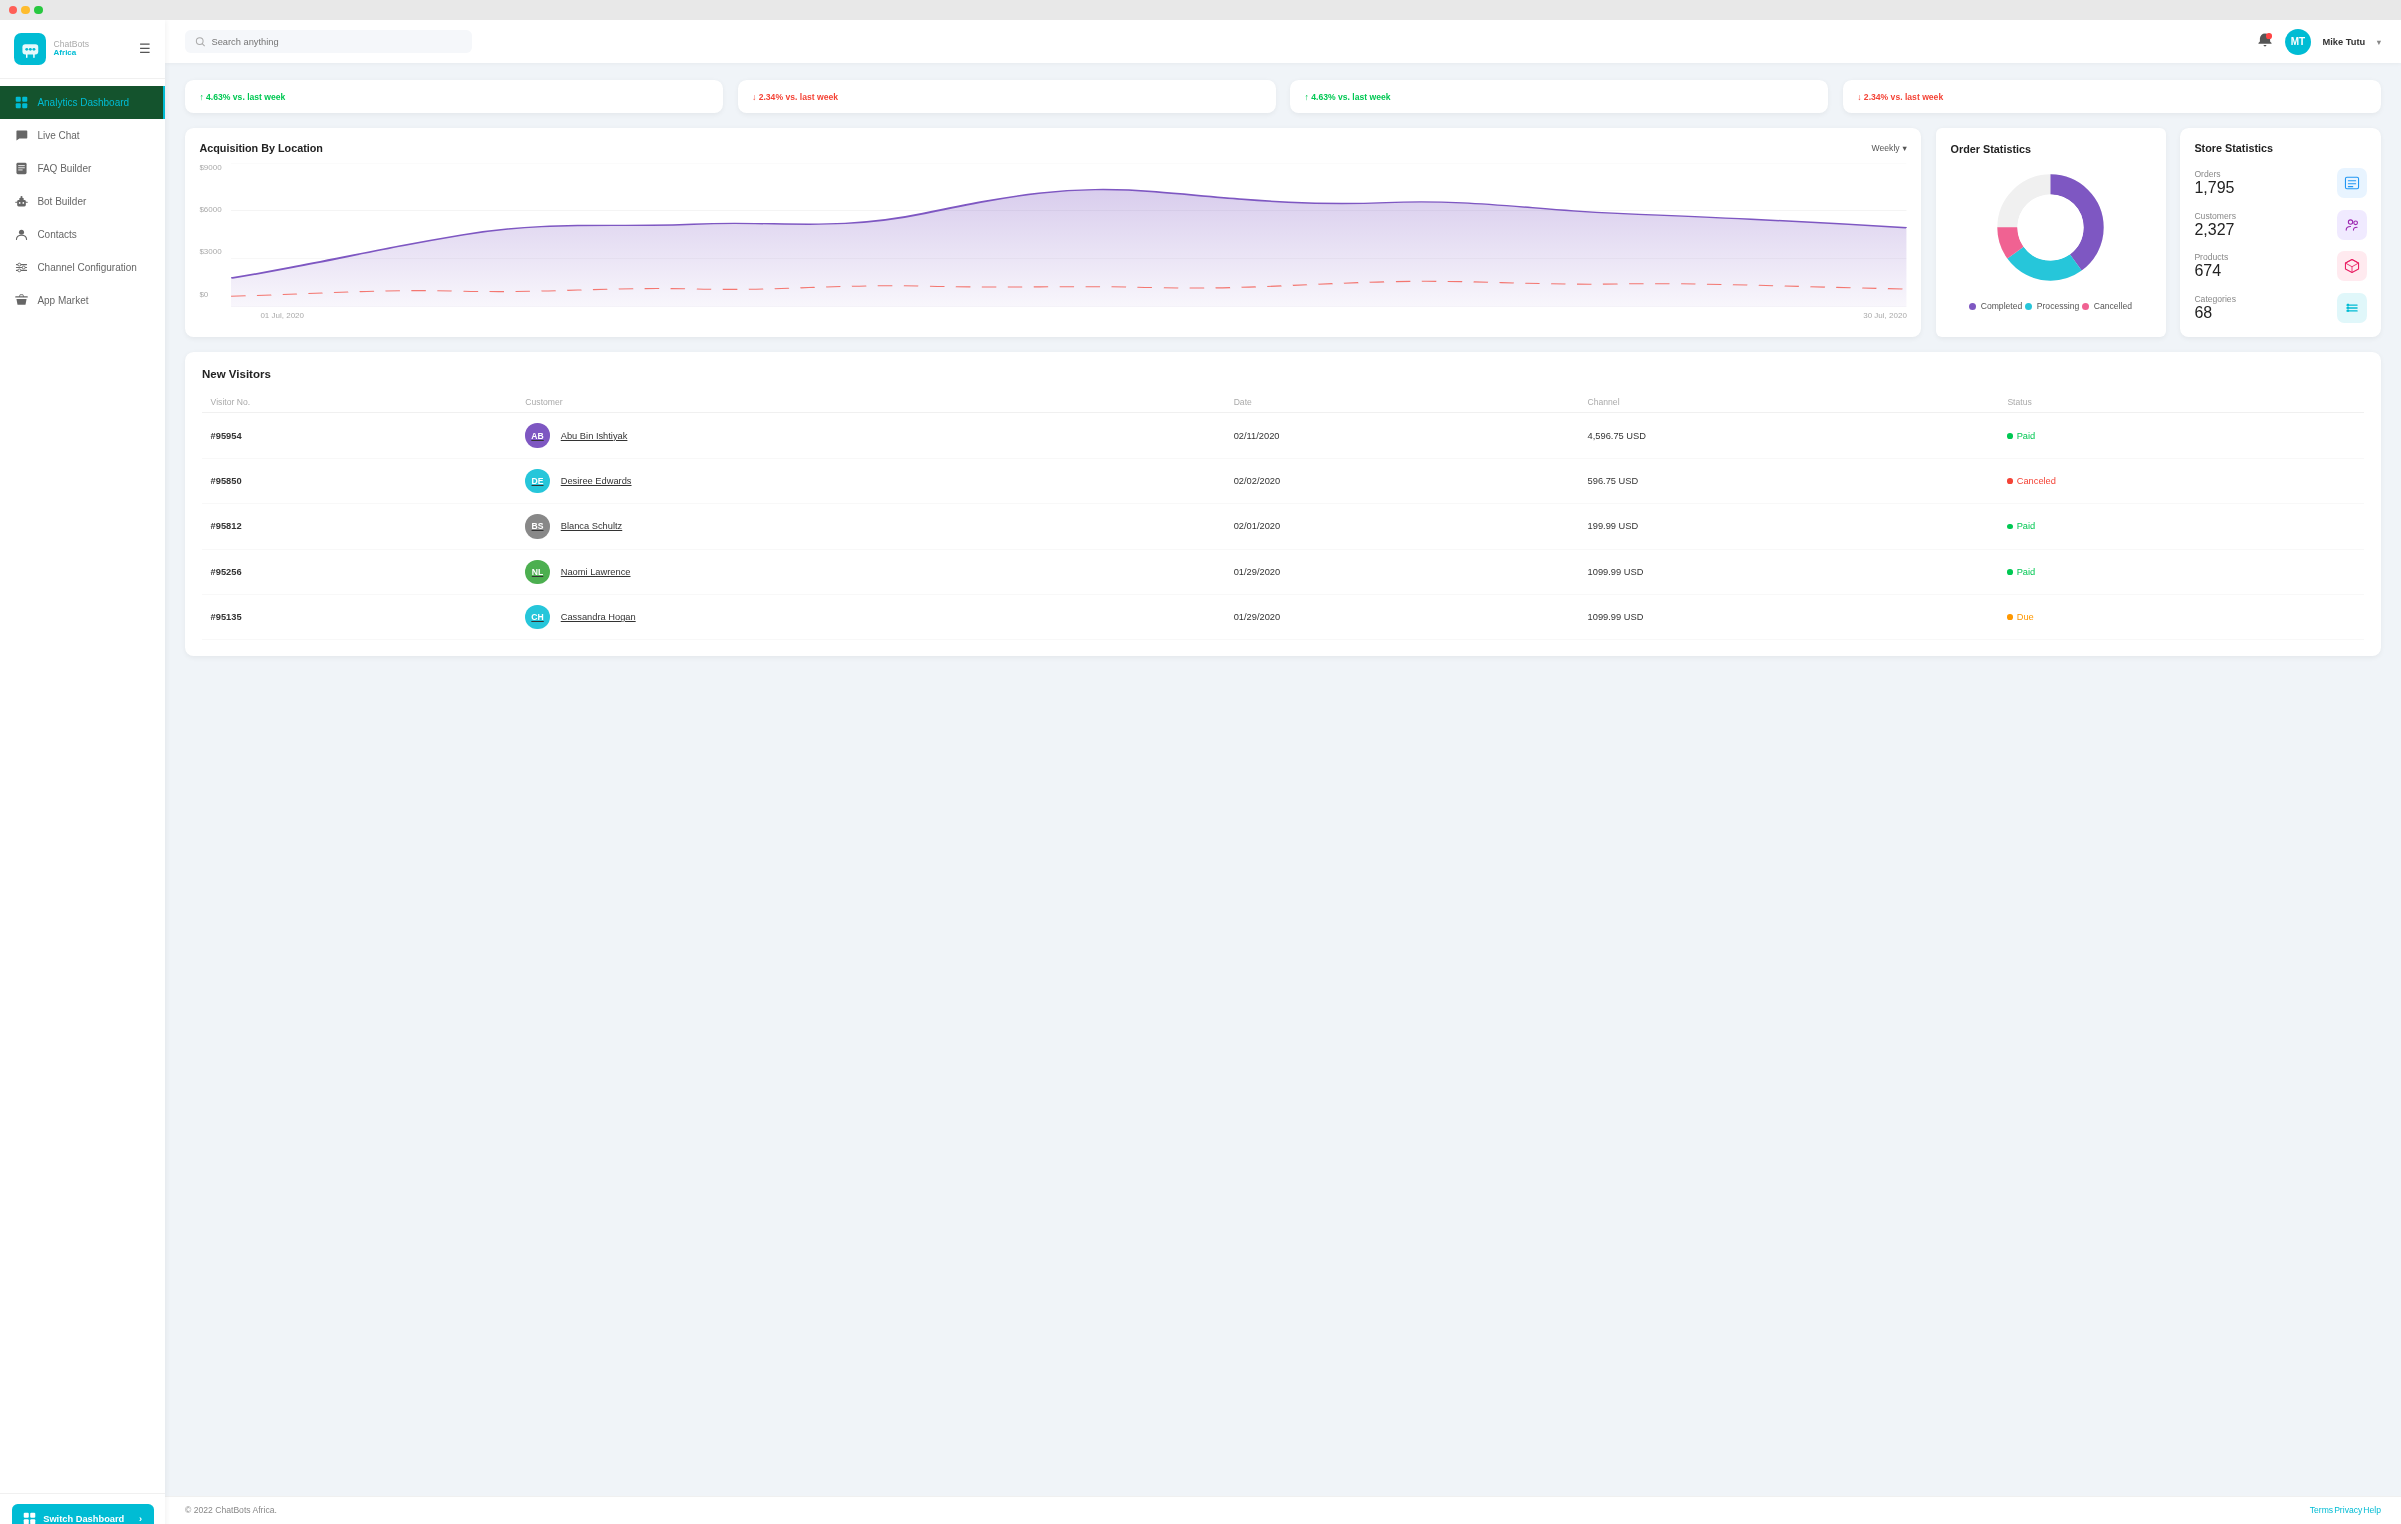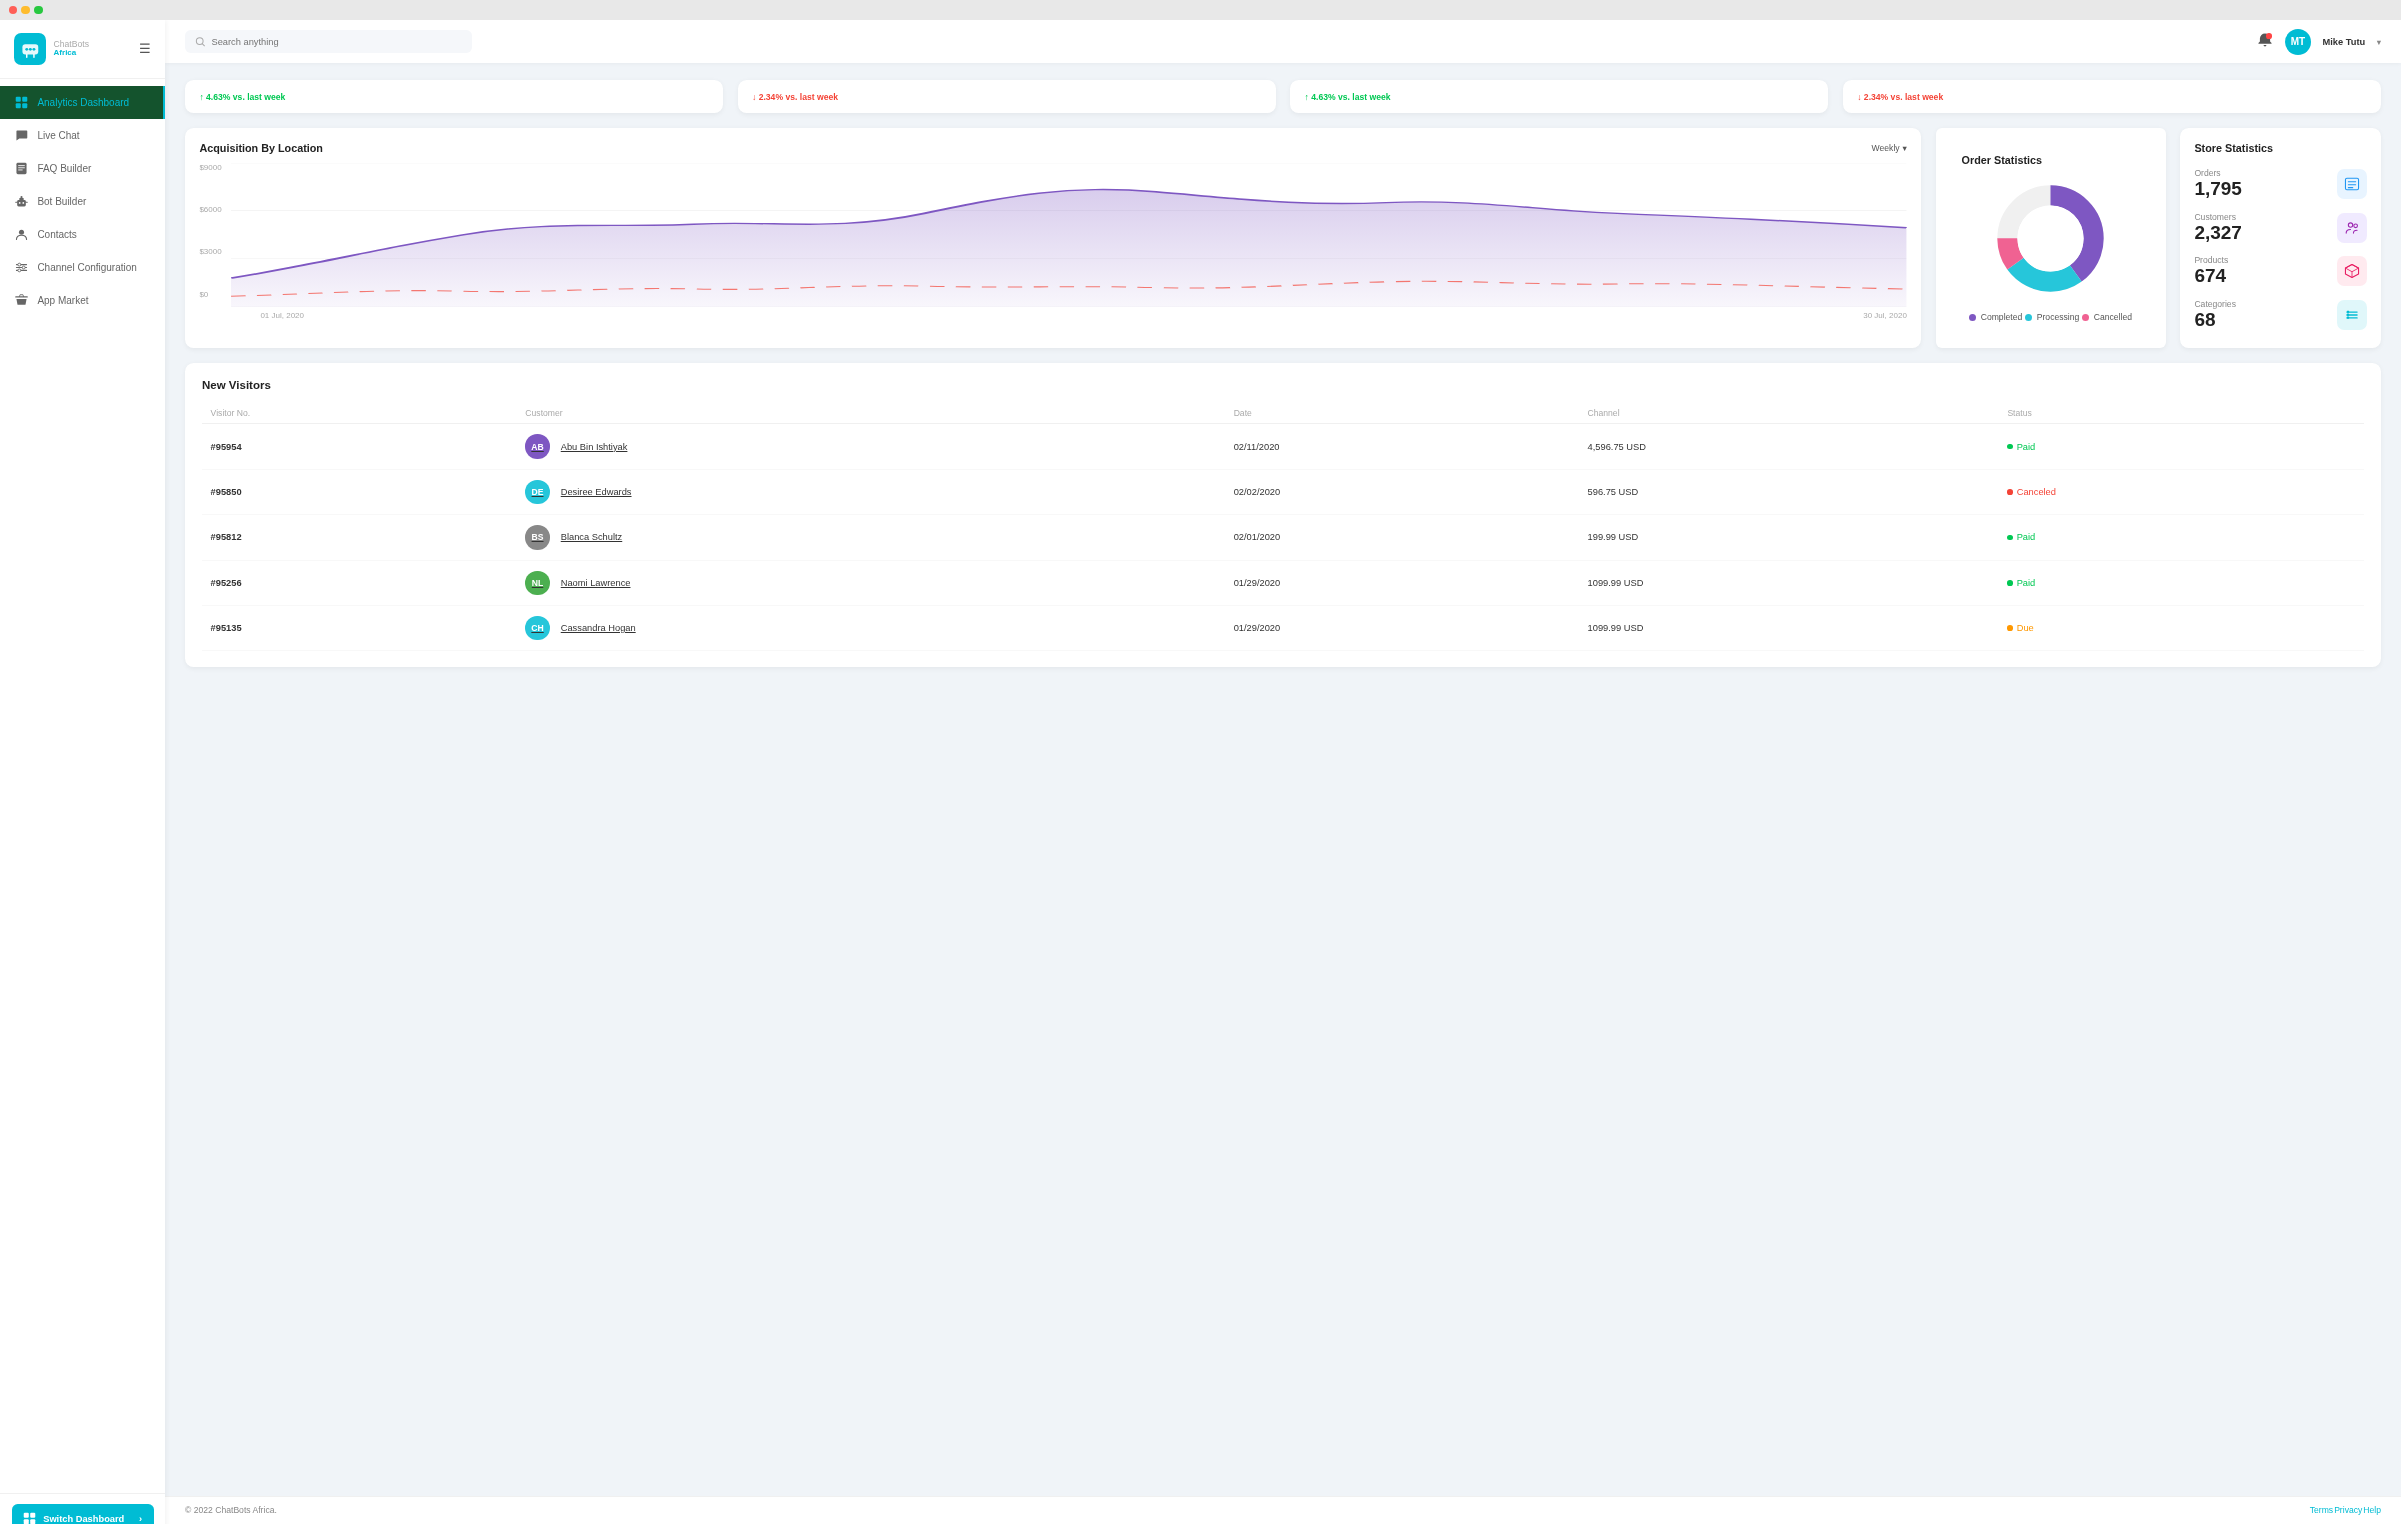--- a/index.html
+++ b/index.html
@@ -199,21 +199,21 @@
       margin-top: 8.6px;
     }
 
     
     .store-stats { display: flex; flex-direction: column; gap: 11.5px; }
     .store-stat-item {
       display: flex; align-items: center; justify-content: space-between;
     }
     .store-stat-left {}
     .store-stat-label { font-size: 8.6px; color: #888; }
-    .store-stat-value { font-size: 19px; font-weight: 700; color: #222; }
+    .store-stat-value { font-size: 16px; font-weight: 400; color: #222; }
     .store-stat-icon {
       width: 30px; height: 30px;
       border-radius: 7.2px;
       display: flex; align-items: center; justify-content: center;
       font-size: 13px;
     }
     .icon-blue { background: #e8f4ff; color: #2196f3; }
     .icon-purple { background: #f0eaff; color: #9c27b0; }
     .icon-pink { background: #ffeaef; color: #e91e63; }
     .icon-teal { background: #e0f7fa; color: #00bcd4; }
@@ -276,21 +276,21 @@
       padding: 5.7px 8.6px;
       display: flex;
       align-items: center;
       gap: 4.3px;
     }
     .chrome-btn { width: 8.6px; height: 8.6px; border-radius: 50%; }
     .chrome-red { background: #ff5f57; }
     .chrome-yellow { background: #febc2e; }
     .chrome-green { background: #28c840; }
 
-    .order-stat-card { background: #fff; border-radius: 6px; padding: 26px; box-shadow: 0 1.4px 5.7px rgba(0,0,0,0.05); }
+    .order-stat-card { background: #fff; border-radius: 6px; padding: 15px; box-shadow: 0 1.4px 5.7px rgba(0,0,0,0.05); }
     .order-stat-title { font-size: 10.8px; font-weight: 700; color: #222; margin-bottom: 8.6px; }
   </style>
 </head>
 <body>
 
 <div style="display:flex; flex-direction:column; height:100vh; width:100%; overflow:hidden;">
 
   <div class="window-chrome">
     <div class="chrome-btn chrome-red"></div>
     <div class="chrome-btn chrome-yellow"></div>

